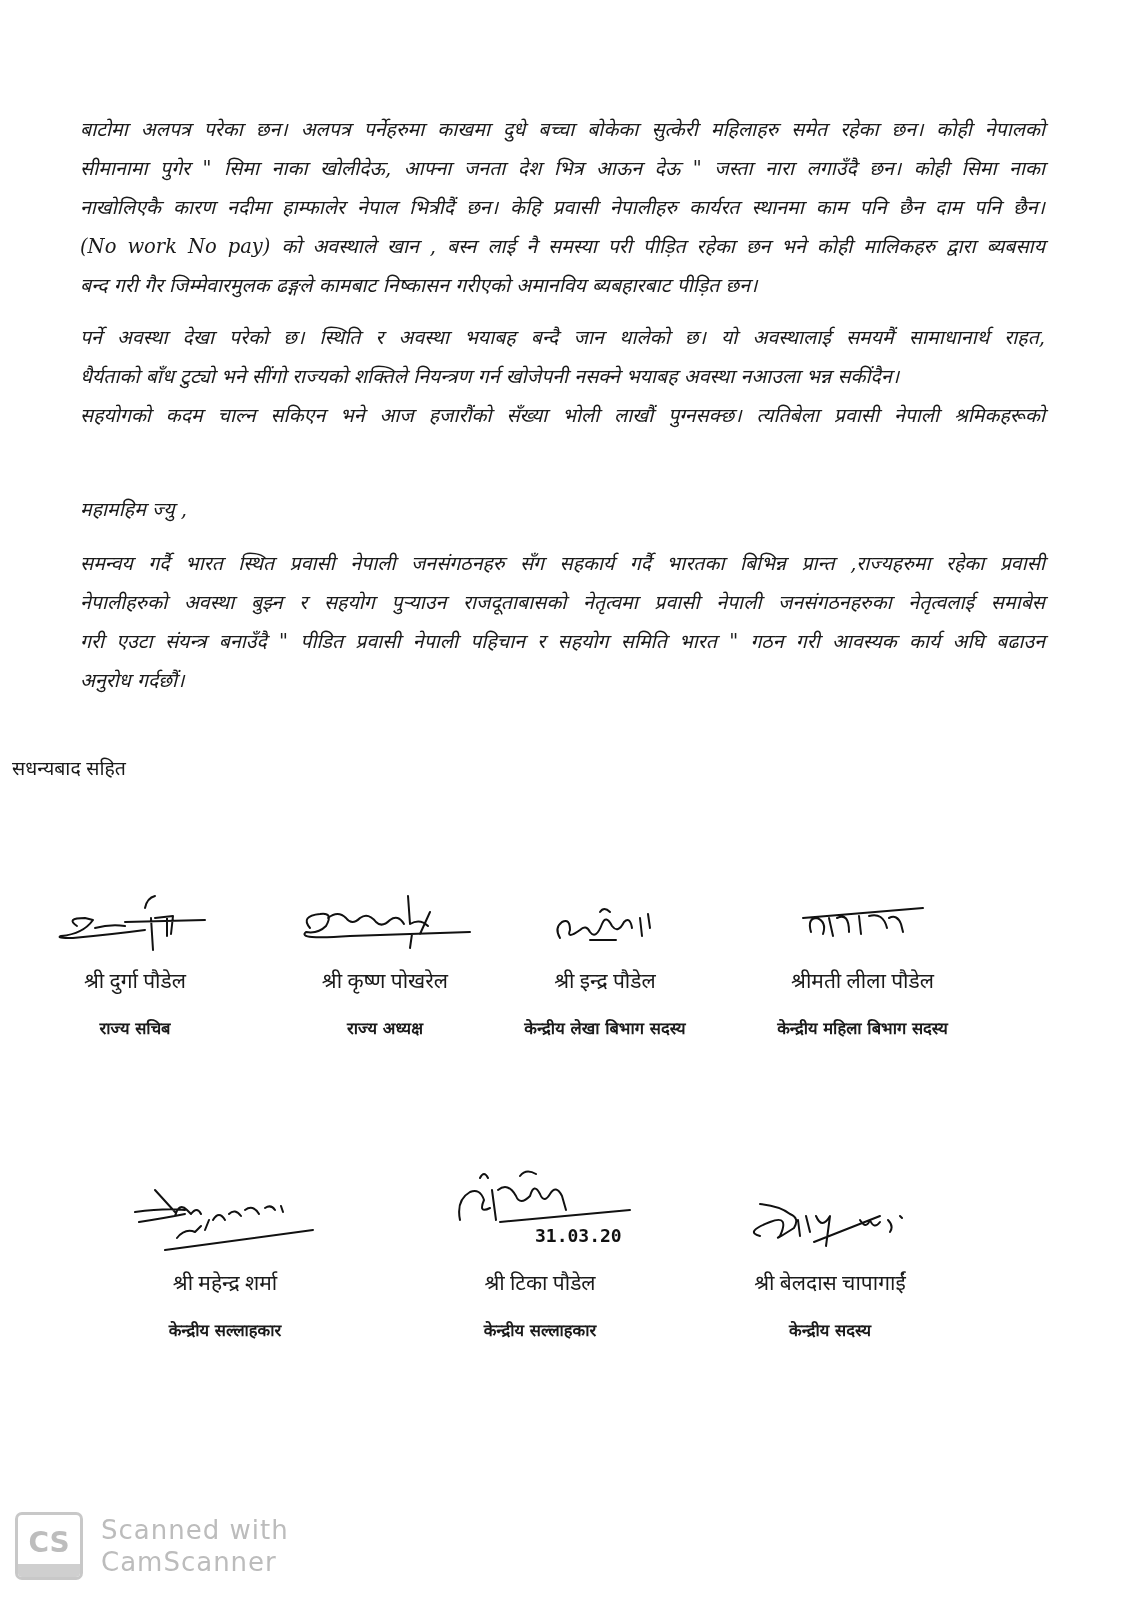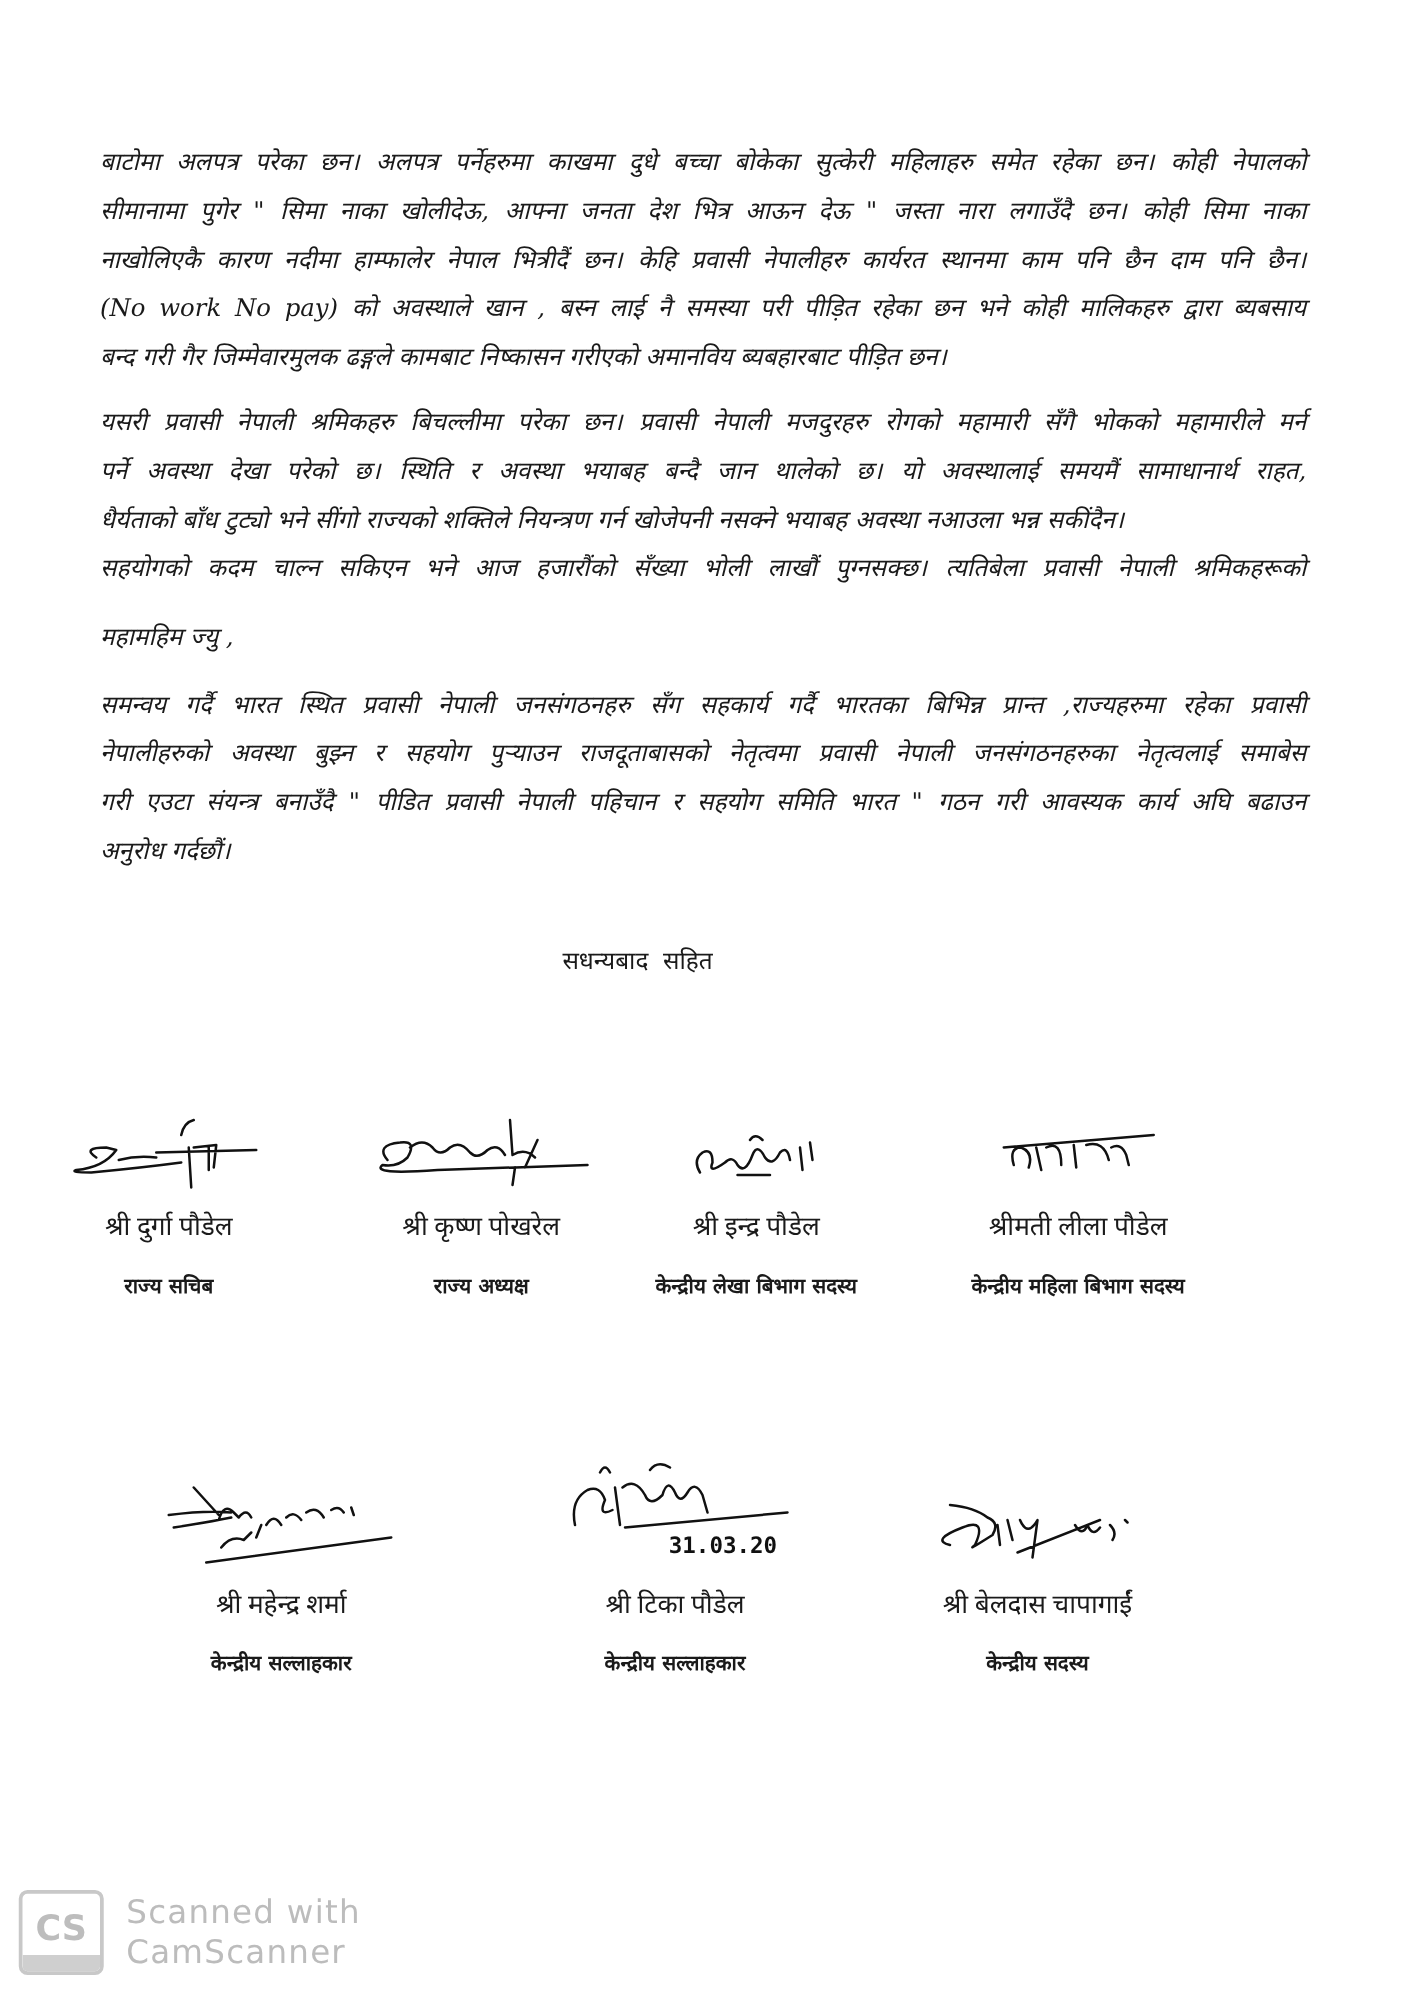--- a/index.html
+++ b/index.html
@@ -4,21 +4,21 @@
 <style>
   html, body { margin: 0; padding: 0; background: #ffffff; }
   body { width: 1130px; height: 1598px; position: relative; overflow: hidden; font-family: "DejaVu Sans", sans-serif; color: #1a1a1a; }
   .para { position: absolute; left: 80px; width: 965px; font-family: "DejaVu Serif", "DejaVu Sans", serif; font-size: 19.5px; line-height: 39px; }
   .line { display: block; white-space: nowrap; text-align: justify; text-align-last: justify; font-style: italic; }
   .line.last { text-align-last: left; }
   #p1 { top: 110px; }
   #p2 { top: 318px; }
   #salutation { top: 490px; }
   #p3 { top: 544px; }
-  #closing { position: absolute; top: 754px; left: 0; width: 1020px; text-align: center; font-family: Liberation Mono, monospace; font-size: 19.5px; }
+  #closing { position: absolute; top: 754px; left: 0; width: 1020px; text-align: left; font-family: Liberation Sans, sans-serif; font-size: 19.5px; padding-left: 12px; }
   .sig { position: absolute; text-align: center; }
   .sig svg { display: block; margin: 0 auto; }
   .sig .name { font-family: Liberation Serif, serif; font-size: 21px; margin-top: 8px; white-space: nowrap; }
   .sig .role { font-family: "DejaVu Sans", sans-serif; font-weight: bold; font-size: 16.5px; margin-top: 22px; white-space: nowrap; }
   .sig path { fill: none; stroke: #111; stroke-width: 2; stroke-linecap: round; stroke-linejoin: round; }
   .sig text { fill: #111; font-family: "DejaVu Sans Mono", monospace; font-weight: bold; font-size: 18px; }
   #watermark { position: absolute; left: 15px; top: 1512px; display: flex; align-items: center; color: #b9b9b9; }
   #cs-logo { width: 68px; height: 68px; border: 3px solid #c8c8c8; border-radius: 7px; box-sizing: border-box; position: relative; overflow: hidden; display: flex; align-items: center; justify-content: center; font-family: "DejaVu Sans", sans-serif; font-weight: bold; font-size: 28px; color: #bdbdbd; }
   #cs-logo::after { content: ""; position: absolute; left: 0; right: 0; bottom: 0; height: 13px; background: #cfcfcf; }
   #cs-text { margin-left: 18px; font-family: "DejaVu Sans", sans-serif; font-size: 26px; line-height: 32px; letter-spacing: 1px; color: #bcbcbc; }
@@ -28,21 +28,20 @@
 
 <div id="p1" class="para">
   <span class="line">बाटोमा अलपत्र परेका छन। अलपत्र पर्नेहरुमा काखमा दुधे बच्चा बोकेका सुत्केरी महिलाहरु समेत रहेका छन। कोही नेपालको</span>
   <span class="line">सीमानामा पुगेर " सिमा नाका खोलीदेऊ, आफ्ना जनता देश भित्र आऊन देऊ " जस्ता नारा लगाउँदै छन। कोही सिमा नाका</span>
   <span class="line">नाखोलिएकै कारण नदीमा हाम्फालेर नेपाल भित्रीदैं छन। केहि प्रवासी नेपालीहरु कार्यरत स्थानमा काम पनि छैन दाम पनि छैन।</span>
   <span class="line">(No work No pay) को अवस्थाले खान , बस्न लाई नै समस्या परी पीड़ित रहेका छन भने कोही मालिकहरु द्वारा ब्यबसाय</span>
   <span class="line last">बन्द गरी गैर जिम्मेवारमुलक ढङ्गले कामबाट निष्कासन गरीएको अमानविय ब्यबहारबाट पीड़ित छन।</span>
 </div>
 
 <div id="p2" class="para">
-  <span class="line">यसरी प्रवासी नेपाली श्रमिकहरु बिचल्लीमा परेका  छन। प्रवासी नेपाली मजदुरहरु रोगको महामारी सँगै भोकको महामारीले मर्न</span>
   <span class="line">पर्ने अवस्था देखा परेको छ। स्थिति र अवस्था भयाबह बन्दै जान थालेको छ। यो अवस्थालाई समयमैं सामाधानार्थ राहत,</span>
   <span class="line last">धैर्यताको बाँध टुट्यो भने सींगो राज्यको शक्तिले नियन्त्रण गर्न खोजेपनी नसक्ने भयाबह अवस्था नआउला भन्न सकींदैन।</span>
   <span class="line">सहयोगको कदम चाल्न सकिएन भने आज हजारौंको सँख्या भोली लाखौं पुग्नसक्छ। त्यतिबेला प्रवासी नेपाली श्रमिकहरूको</span>
 </div>
 
 <div id="salutation" class="para">
   <span class="line last">महामहिम ज्यु ,</span>
 </div>
 
 <div id="p3" class="para">

